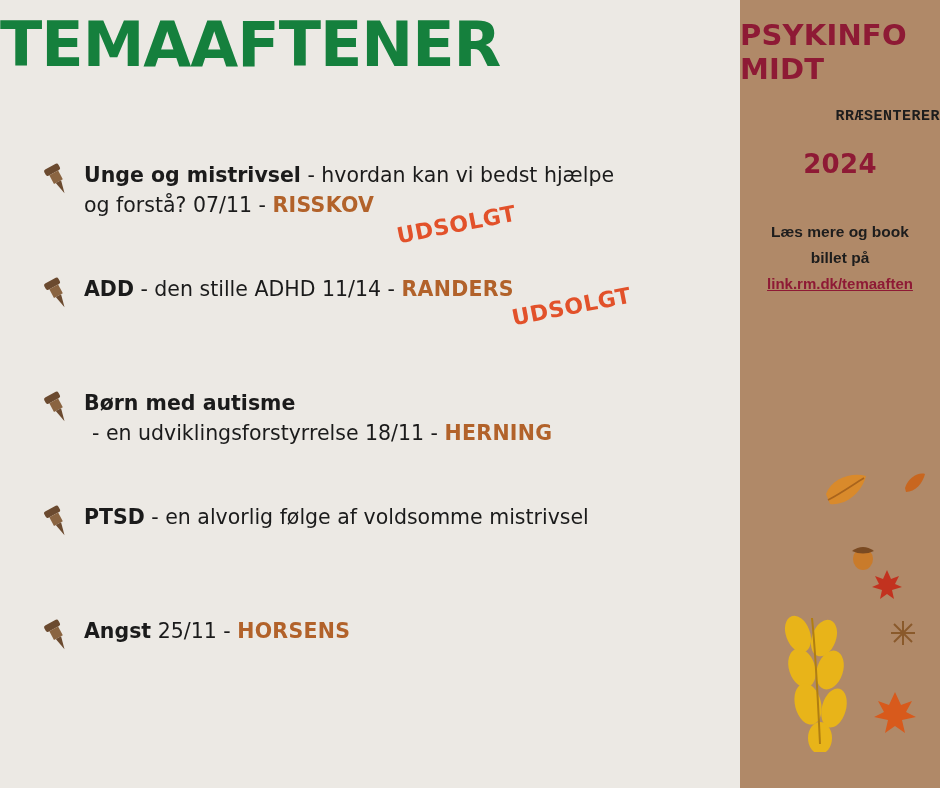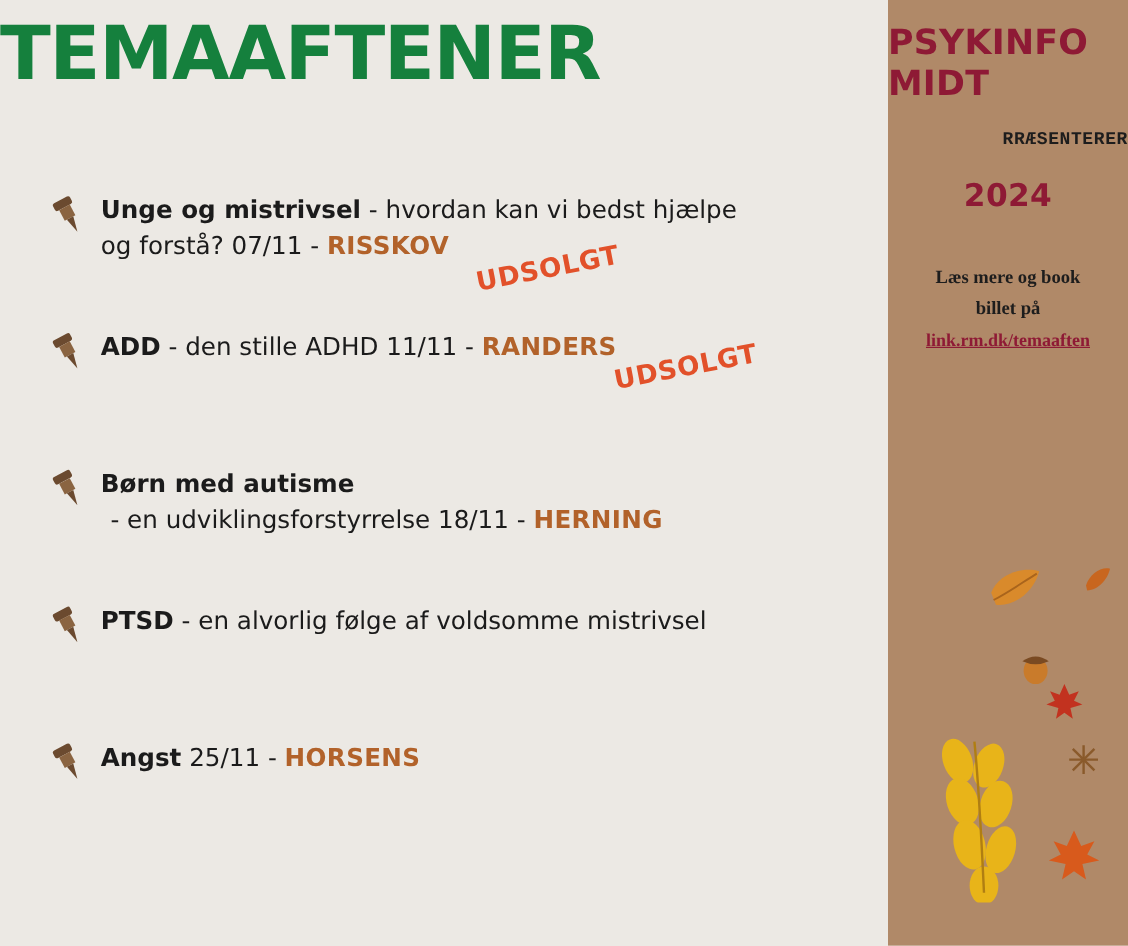--- a/index.html
+++ b/index.html
@@ -131,21 +131,21 @@
     font-family: "DejaVu Sans", sans-serif;
     font-weight: bold;
     font-size: 26px;
     line-height: 34px;
     color: #8e1a35;
     letter-spacing: 0.3px;
   }
   .booking {
     margin-top: 38px;
     text-align: center;
-    font-family: Liberation Serif, serif;
+    font-family: Liberation Sans, sans-serif;
     font-size: 15.5px;
     line-height: 26px;
     color: #1d1d1d;
     font-weight: bold;
     padding: 0 8px;
   }
   .booking .link {
     color: #8e1a35;
     display: block;
     font-size: 15px;
@@ -192,21 +192,21 @@
           <svg width="34" height="34" viewBox="0 0 34 34">
             <g transform="rotate(-28 17 17)">
               <rect x="9" y="3" width="16" height="7" rx="2" fill="#6b4a2f"></rect>
               <rect x="12" y="10" width="10" height="10" fill="#8a6441"></rect>
               <polygon points="17,33 14,20 20,20" fill="#6b4a2f"></polygon>
             </g>
           </svg>
         </span>
         <div class="event-lines">
           <span class="ev-line">
-            <span class="ev-strong">ADD</span><span> - den stille ADHD 11/11 - </span><span class="ev-city">RANDERS</span>
+            <span class="ev-strong">ADD</span><span> - den stille ADHD 11/14 - </span><span class="ev-city">RANDERS</span>
           </span>
         </div>
         <span class="udsolgt pos-2">UDSOLGT</span>
       </div>
 
       <div class="event">
         <span class="pin">
           <svg width="34" height="34" viewBox="0 0 34 34">
             <g transform="rotate(-28 17 17)">
               <rect x="9" y="3" width="16" height="7" rx="2" fill="#6b4a2f"></rect>

